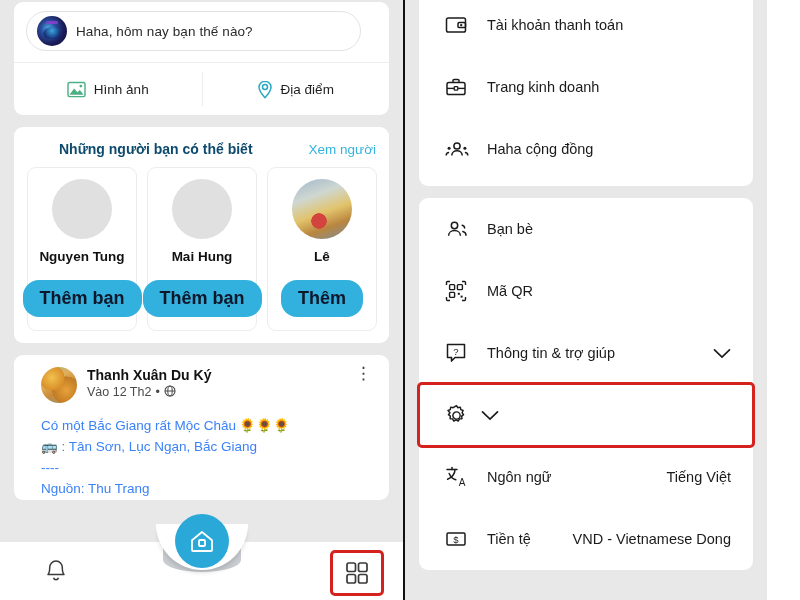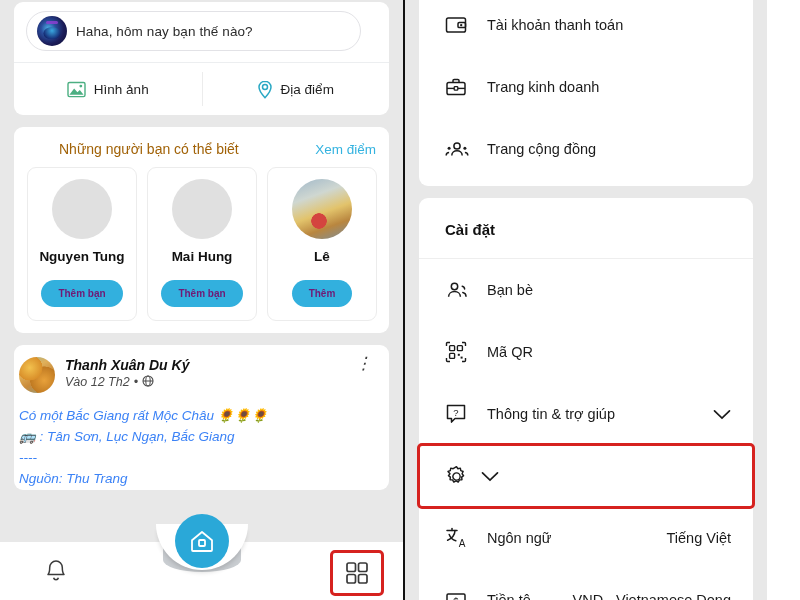--- a/index.html
+++ b/index.html
@@ -68,47 +68,47 @@
     content: ""; position: absolute; left: 0; top: 9px; bottom: 9px;
     width: 1px; background: #ececec;
   }
 
   
   .pymk { padding: 0 0 12px 0; }
   .pymk-head {
     display: flex; align-items: center; justify-content: space-between;
     padding: 14px 13px 10px 13px;
   }
-  .pymk-title { font-size: 14px; font-weight: normal; color: #a16207; padding-left: 32px; }
+  .pymk-title { font-size: 14px; font-weight: bold; color: #0c4a6e; padding-left: 32px; }
   .pymk-more { font-size: 13.5px; color: #34b3e0; }
   .pymk-strip { display: flex; gap: 10px; padding: 0 13px; }
   .friend-card {
     flex: 0 0 auto; width: 110px;
     border: 1px solid #ececec; border-radius: 9px;
     background: #fff;
     padding: 11px 8px 13px 8px;
     display: flex; flex-direction: column; align-items: center;
   }
   .friend-avatar {
     width: 60px; height: 60px; border-radius: 50%;
     background: #e0e0e0; margin-bottom: 10px;
   }
   .friend-avatar.photo {
     background:
       radial-gradient(circle at 45% 70%, #d4443f 0%, #d4443f 14%, rgba(0,0,0,0) 15%),
       linear-gradient(160deg, #9fb7c9 0%, #cfd7d1 30%, #e2c36b 55%, #b9863f 75%, #7a8fa0 100%);
   }
   .friend-name { font-size: 13.5px; font-weight: bold; color: #111; margin-bottom: 16px; white-space: nowrap; }
   .friend-btn {
-    background: #32b0de; color: #701a75; font-size: 10px; font-weight: bold;
+    background: #32b0de; color: #0f172a; font-size: 18px; font-weight: bold;
     border: none; border-radius: 16px; padding: 8px 17px; white-space: nowrap;
   }
 
   
-  .post { padding: 12px 13px 0 5px; font-style: italic; }
+  .post { padding: 12px 13px 0 27px; }
   .post-head { display: flex; align-items: flex-start; }
   .post-avatar {
     width: 36px; height: 36px; border-radius: 50%; flex: 0 0 auto;
     background:
       radial-gradient(circle at 30% 30%, #f2c14e 0%, #d98f2a 35%, rgba(0,0,0,0) 36%),
       radial-gradient(circle at 70% 65%, #e8a13a 0%, #c07a22 40%, rgba(0,0,0,0) 41%),
       linear-gradient(150deg, #8fb6a0 0%, #e0b05a 35%, #c98a3a 60%, #86a08c 100%);
   }
   .post-meta { margin-left: 10px; flex: 1; }
   .post-author { font-size: 14px; font-weight: bold; color: #111; }
@@ -224,21 +224,21 @@
               </svg>
             </span>
             <span>Địa điểm</span>
           </div>
         </div>
       </div>
 
       <div class="card pymk">
         <div class="pymk-head">
           <span class="pymk-title">Những người bạn có thể biết</span>
-          <span class="pymk-more">Xem điểm</span>
+          <span class="pymk-more">Xem người</span>
         </div>
         <div class="pymk-strip">
           <div class="friend-card">
             <div class="friend-avatar"></div>
             <div class="friend-name">Nguyen Tung</div>
             <button class="friend-btn">Thêm bạn</button>
           </div>
           <div class="friend-card">
             <div class="friend-avatar"></div>
             <div class="friend-name">Mai Hung</div>
@@ -345,26 +345,25 @@
         <span class="ico">
           <svg width="24" height="20" viewBox="0 0 24 20">
             <circle cx="12" cy="7" r="3.1" fill="none" stroke="#1b1b1b" stroke-width="1.5"></circle>
             <path d="M6.8 16.5c0-2.9 2.3-4.7 5.2-4.7s5.2 1.8 5.2 4.7" fill="none" stroke="#1b1b1b" stroke-width="1.5"></path>
             <circle cx="4.1" cy="9.3" r="1.5" fill="#1b1b1b"></circle>
             <circle cx="19.9" cy="9.3" r="1.5" fill="#1b1b1b"></circle>
             <path d="M1.2 16.5c0-1.8 1.2-2.9 2.9-2.9" fill="none" stroke="#1b1b1b" stroke-width="1.5"></path>
             <path d="M22.8 16.5c0-1.8-1.2-2.9-2.9-2.9" fill="none" stroke="#1b1b1b" stroke-width="1.5"></path>
           </svg>
         </span>
-        <span class="lbl">Trang cộng đồng</span>
+        <span class="lbl">Haha cộng đồng</span>
       </div>
     </div>
 
     <div class="rcard settings-card">
-      <div class="section-title">Cài đặt</div>
 
       <div class="row">
         <span class="ico">
           <svg width="24" height="20" viewBox="0 0 24 20">
             <circle cx="9.5" cy="6.5" r="3.2" fill="none" stroke="#1b1b1b" stroke-width="1.5"></circle>
             <path d="M3.6 16.8c0-3.2 2.6-5.2 5.9-5.2s5.9 2 5.9 5.2" fill="none" stroke="#1b1b1b" stroke-width="1.5"></path>
             <path d="M17.2 6.2c1.4.3 2.4 1.4 2.4 2.8" fill="none" stroke="#1b1b1b" stroke-width="1.5" stroke-linecap="round"></path>
             <path d="M17.8 12.4c2 .5 3.2 1.9 3.2 3.8" fill="none" stroke="#1b1b1b" stroke-width="1.5" stroke-linecap="round"></path>
           </svg>
         </span>

